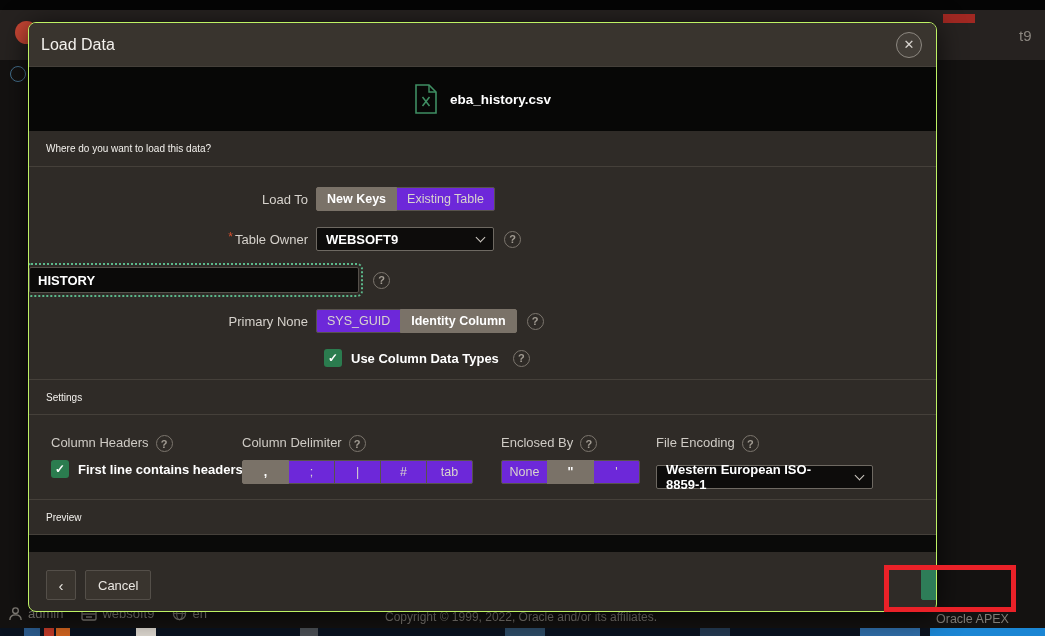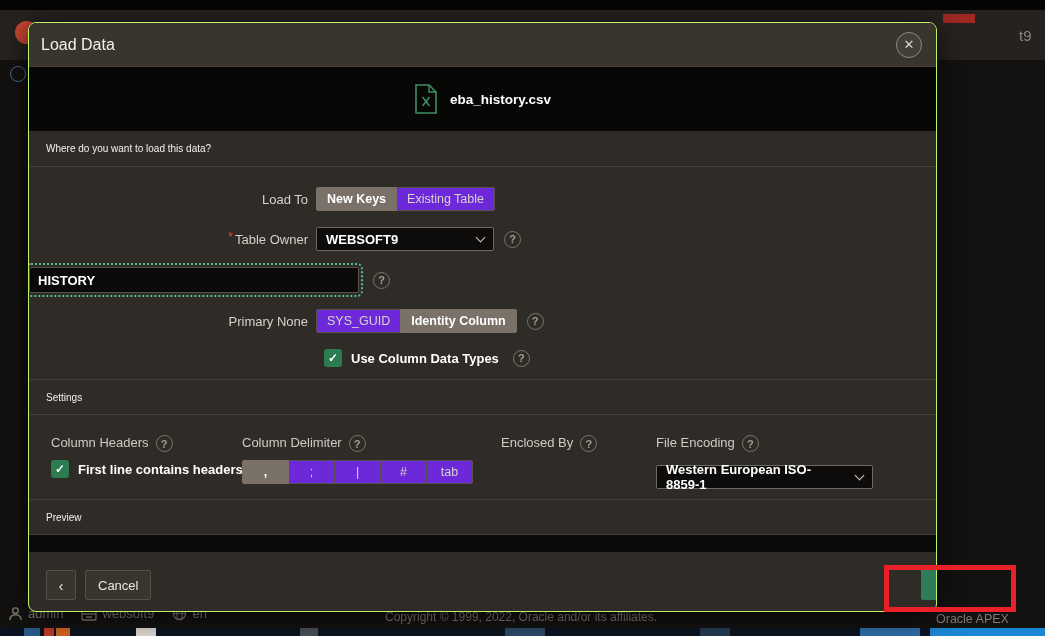--- a/index.html
+++ b/index.html
@@ -231,20 +231,25 @@
           <span class="pill w47">#</span>
           <span class="pill w47">tab</span>
         </span>
       </div>
 
       <div class="sgrp" style="left:472px">
         <div class="sgrp-label">
           <span>Enclosed By</span>
           <span class="help">?</span>
         </div>
+        <span class="pillgroup">
+          <span class="pill w47">None</span>
+          <span class="pill w47 sel">"</span>
+          <span class="pill w47">'</span>
+        </span>
       </div>
 
       <div class="sgrp" style="left:627px">
         <div class="sgrp-label">
           <span>File Encoding</span>
           <span class="help">?</span>
         </div>
         <span class="selectbox" style="width:217px">
           <span>Western European ISO-8859-1</span>
           <span class="chev"></span>

